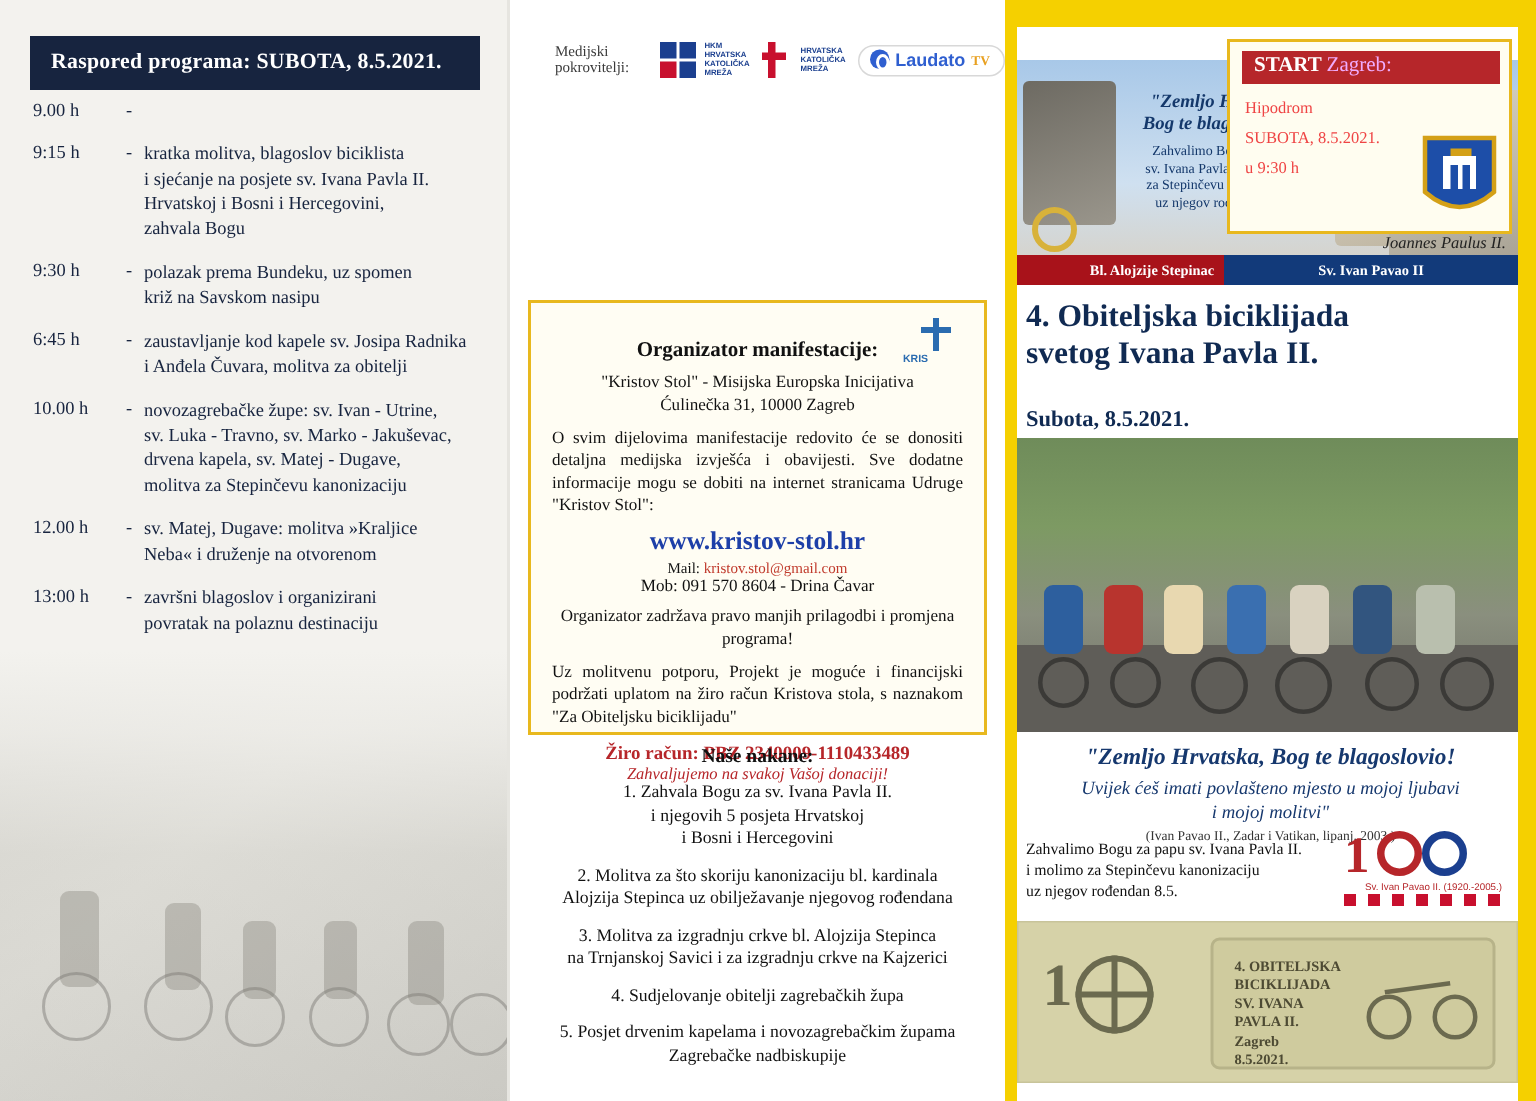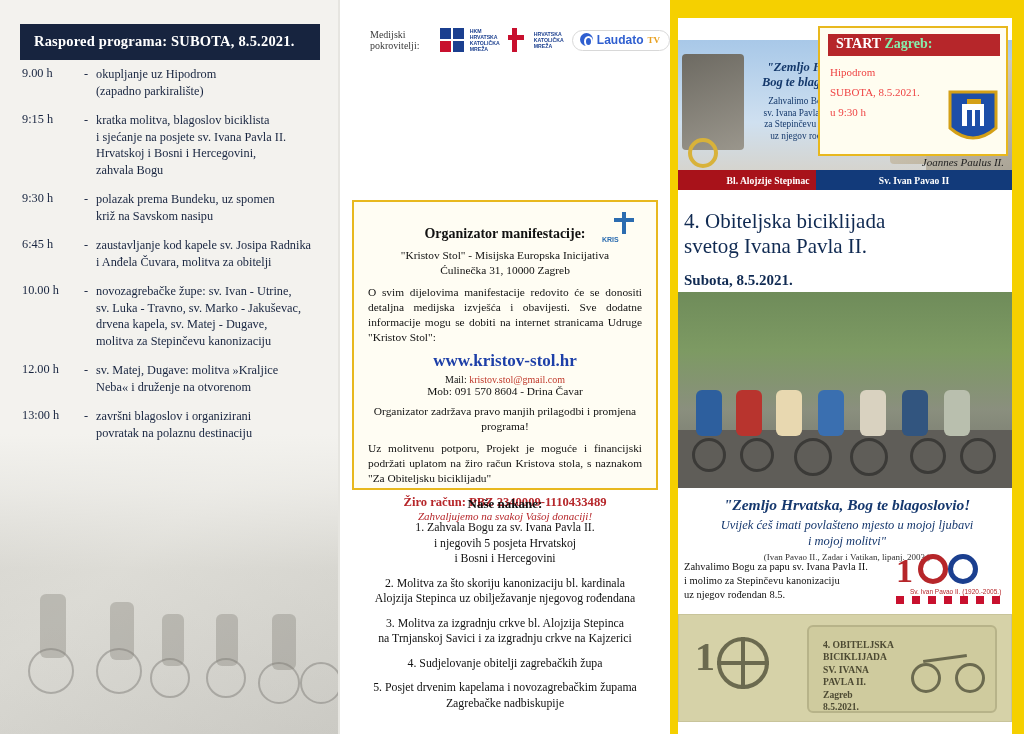--- a/index.html
+++ b/index.html
@@ -113,21 +113,21 @@
 
   .start-badge {
     position:absolute; left:148px; top:26px; width:190px; height:130px;
     background:#fffdf0; border:2px solid #e8b81e; z-index:6;
   }
   .start-red {
     position:absolute; left:8px; top:6px; width:172px; height:22px;
     background:#b6262a; color:#fff; font-weight:bold; font-size:14px;
     padding:2px 0 0 8px;
   }
-  .start-red span.zg { color:#86efac; font-weight:bold; }
+  .start-red span.zg { color:#f0abfc; font-weight:normal; }
   .start-lines { position:absolute; left:10px; top:34px; font-size:11px; font-weight:normal; color:#ef4444; line-height:20px; }
   .zg-coat { position:absolute; right:8px; bottom:6px; width:50px; height:58px; }
 
   
   .banner {
     position:absolute; left:8px; top:40px; width:334px; height:150px;
     background:linear-gradient(to bottom, #a8c8e8 0%, #cfe0f0 55%, #d8cfc0 100%);
     overflow:hidden;
   }
   .banner-ctr {
@@ -160,21 +160,21 @@
     display:flex; align-items:center; justify-content:center;
   }
   .signature {
     position:absolute; right:8px; bottom:22px; font-size:11px; font-style:italic;
     color:#222; font-family:"Liberation Serif", serif;
   }
   .gear { position:absolute; left:10px; bottom:22px; width:30px; height:30px; border:4px solid #d8b23a; border-radius:50%; }
 
   .r-title {
     position:absolute; left:14px; top:198px; width:326px;
-    font-size:21px; font-weight:normal; color:#102a52; line-height:25px;margin-top:11px;
+    font-size:21px; font-weight:bold; color:#102a52; line-height:25px;
   }
   .r-date {
     position:absolute; left:14px; top:272px; font-size:15px; font-weight:bold;
     color:#102a52;
   }
   .main-photo {
     position:absolute; left:8px; top:292px; width:334px; height:196px;
     background:linear-gradient(to bottom,#6f8c5a 0%, #7d9a63 30%, #8a8f7e 60%, #6e6e66 100%);
     overflow:hidden;
   }
@@ -241,22 +241,20 @@
         <div class="fig f2"></div>
         <div class="fig f3"></div>
       <div class="fig f4"></div>
         <div class="fig f5"></div>
     </div>
     <div class="left-header">Raspored programa:  SUBOTA, 8.5.2021.</div>
     <div class="sched">
       <div class="sched-row">
         <div class="sched-time">9.00 h</div>
         <div class="sched-dash">-</div>
-        <div class="sched-text" style="white-space:pre-line">okupljanje uz Hipodrom
-(zapadno parkiralište)</div>
       </div>
       <div class="sched-row">
         <div class="sched-time">9:15 h</div>
         <div class="sched-dash">-</div>
         <div class="sched-text" style="white-space:pre-line">kratka molitva, blagoslov biciklista
 i sjećanje na posjete sv. Ivana Pavla II.
 Hrvatskoj i Bosni i Hercegovini,
 zahvala Bogu</div>
       </div>
       <div class="sched-row">

